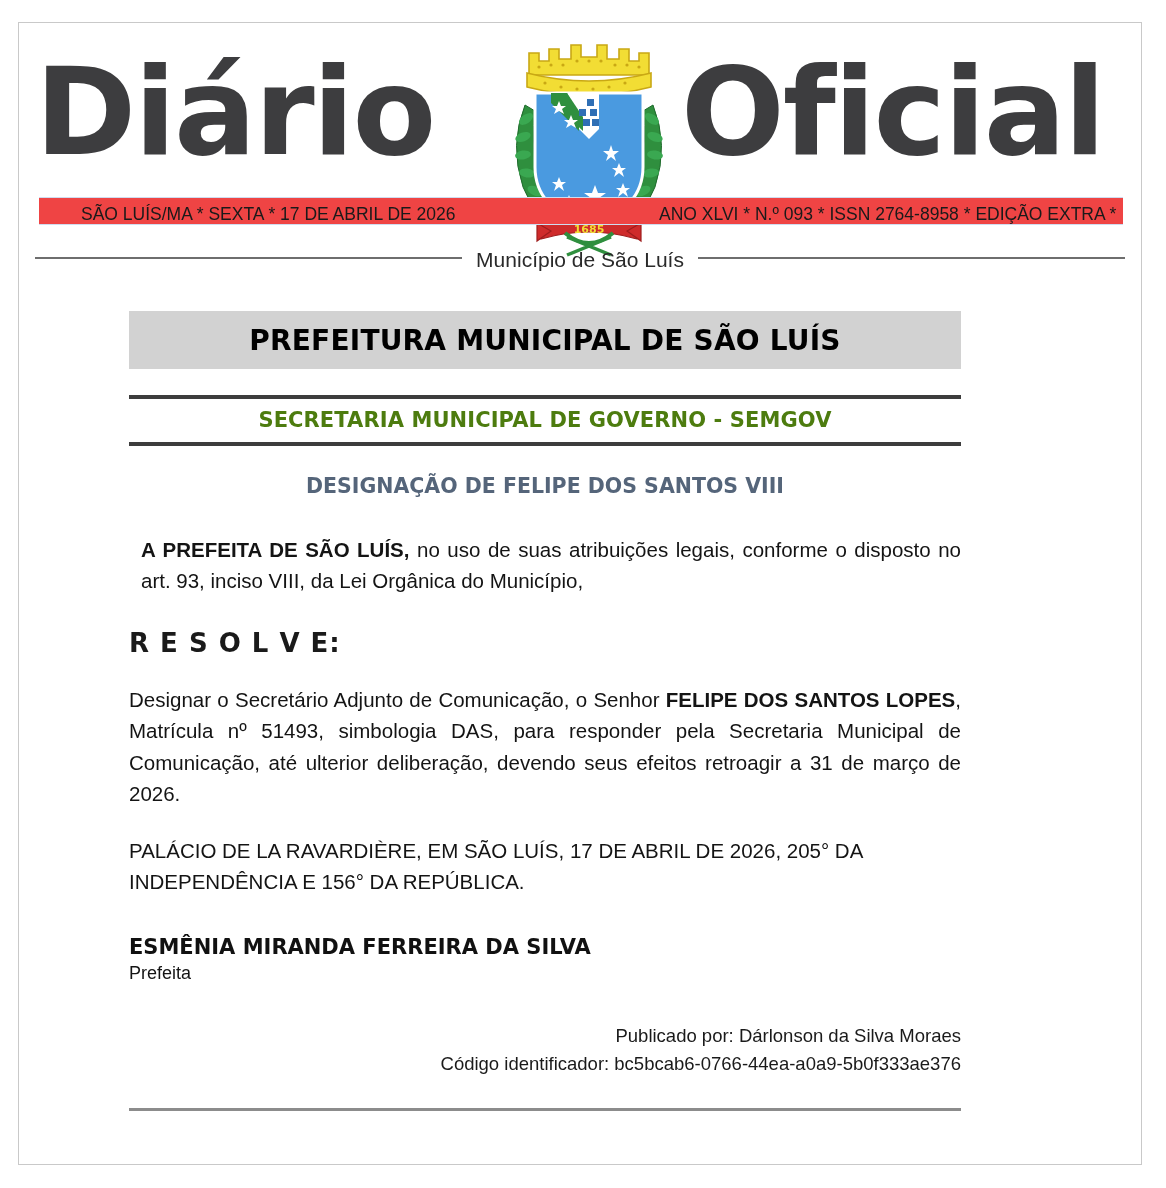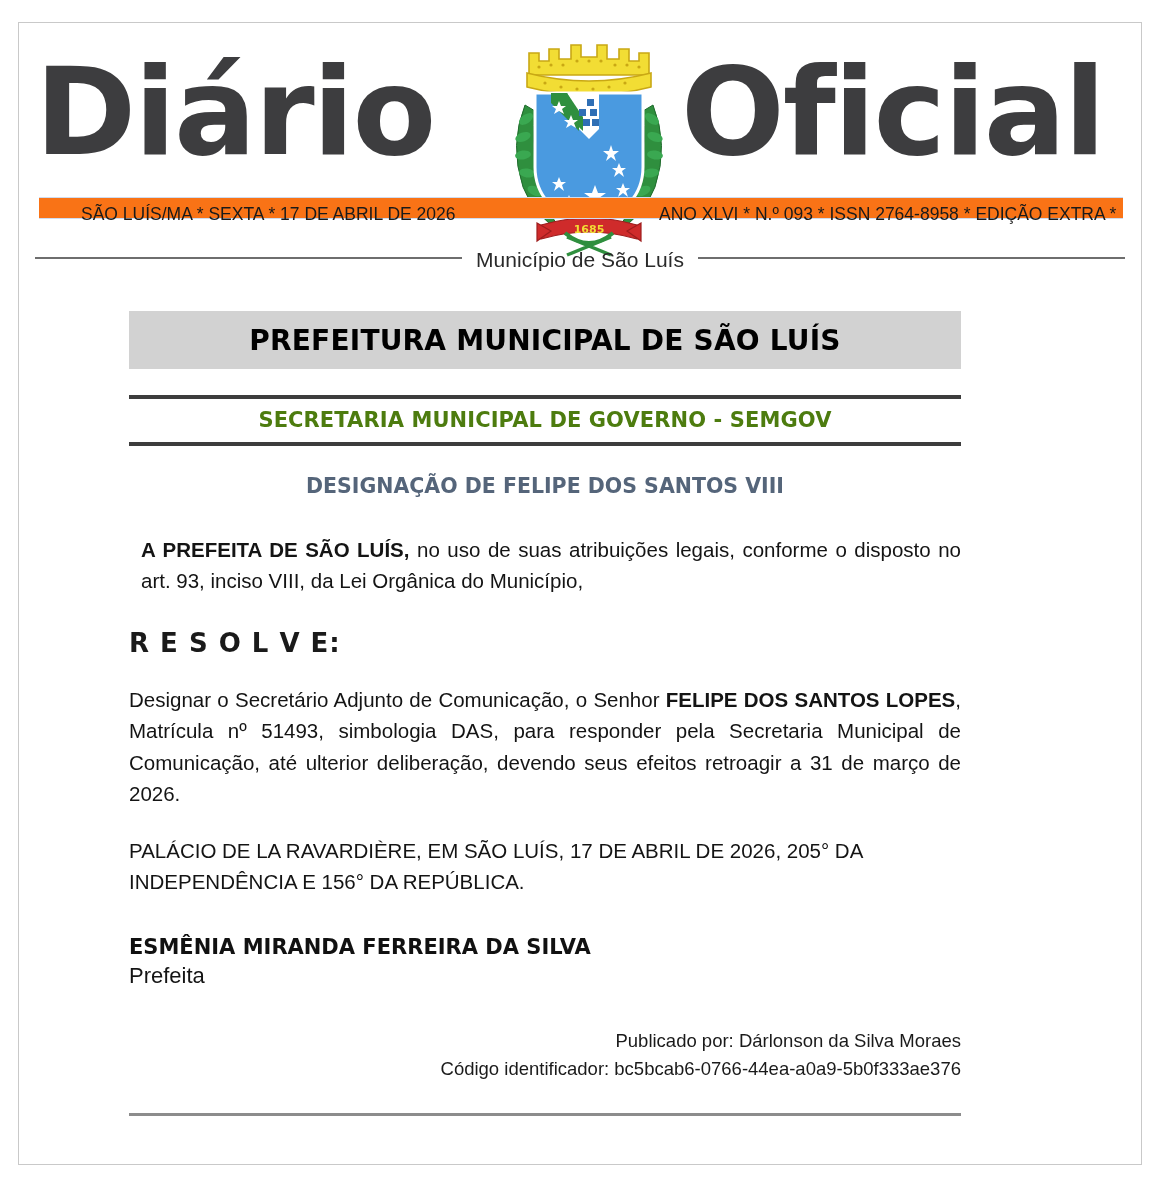--- a/index.html
+++ b/index.html
@@ -52,22 +52,22 @@
     width: 180px;
     height: 232px;
   }
 
   
   .info-band {
     position: absolute;
     left: 20px;
     top: 174px;
     width: 1084px;
-    height: 22px;
-    background: #f97316;
+    height: 28px;
+    background: #ef4444;
     border-top: 1px solid #cfdcf0;
     border-bottom: 1px solid #cfdcf0;
     box-sizing: border-box;
   }
   .info-left, .info-right {
     position: absolute;
     top: 6px;
     font-size: 17.5px;
     color: #1a1a1a;
     white-space: nowrap;
@@ -168,21 +168,21 @@
   .signature {
     margin-top: 38px;
   }
   .sig-name {
     font-family: "DejaVu Sans", sans-serif;
     font-weight: bold;
     font-size: 21px;
     color: #111;
   }
   .sig-role {
-    font-size: 22px;
+    font-size: 18px;
     color: #141414;
     margin-top: 4px;
   }
 
   .publish-block {
     margin-top: 38px;
     text-align: right;
     font-size: 18.5px;
     color: #1a1a1a;
     line-height: 1.5;

